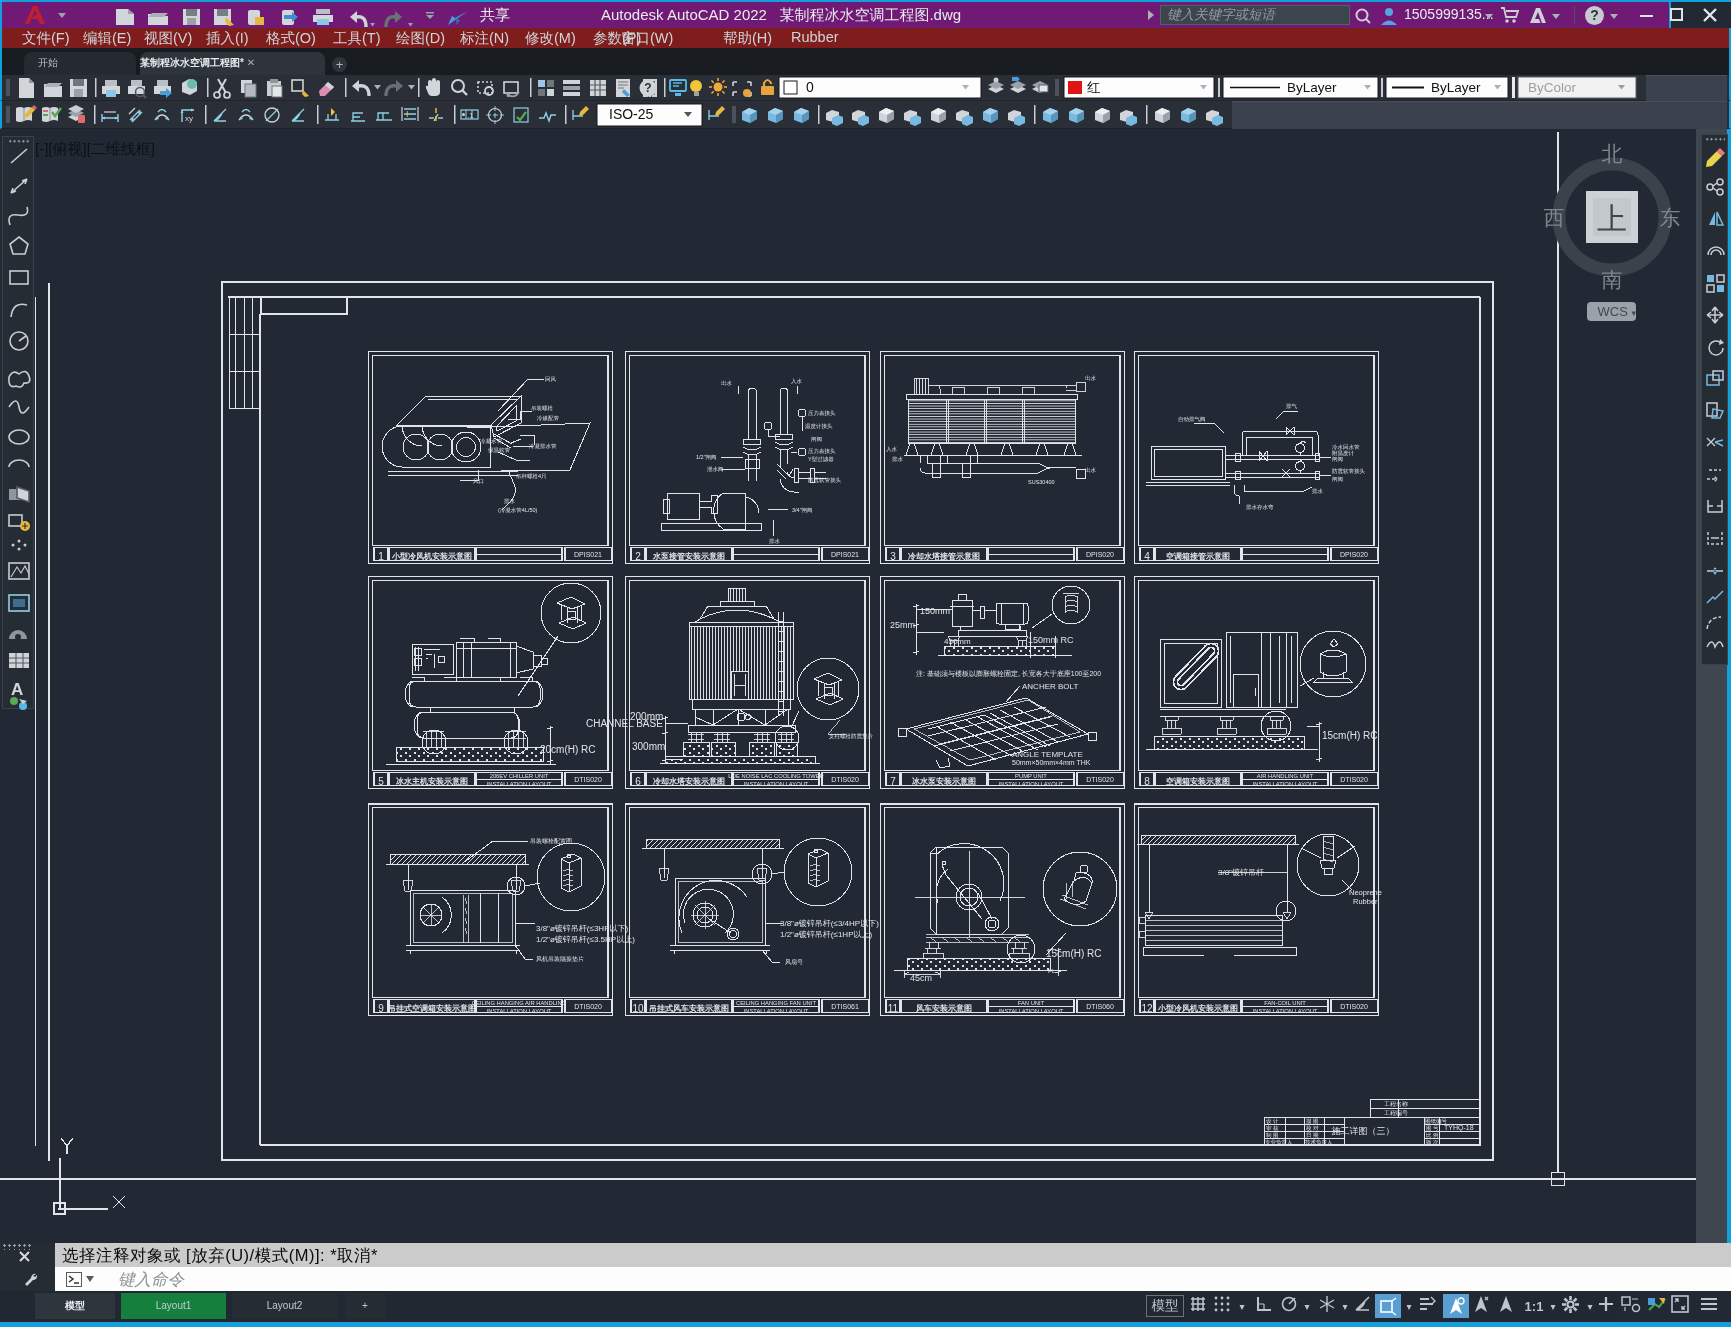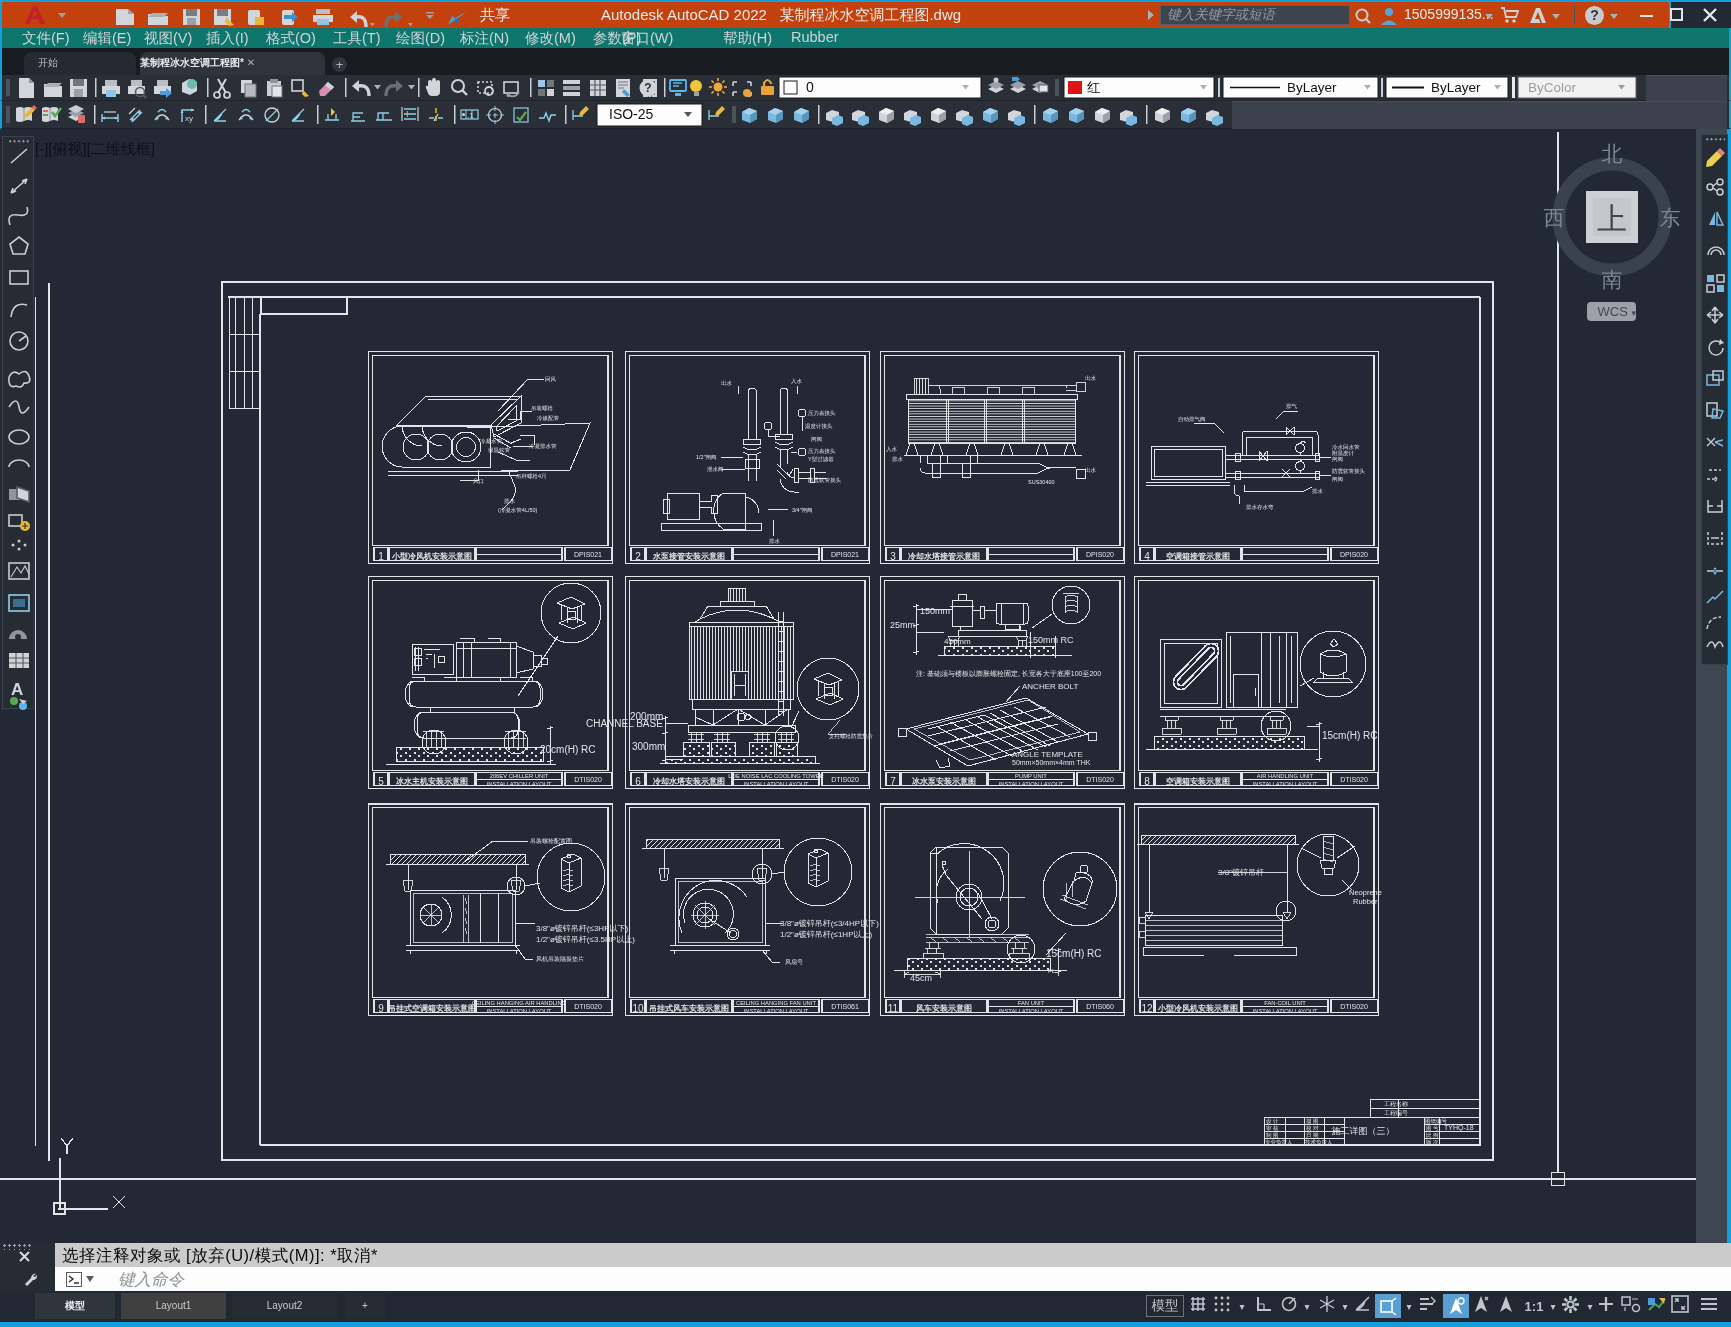--- a/index.html
+++ b/index.html
@@ -1,20 +1,20 @@
 <!DOCTYPE html>
 <html><head><meta charset="utf-8"><style>
 * { margin:0; padding:0; box-sizing:border-box; }
 html,body { width:1731px; height:1327px; overflow:hidden; background:#222934; font-family:"Liberation Sans",sans-serif; }
 #page { position:relative; width:1731px; height:1327px; background:#222934; }
 .abs { position:absolute; }
 
 #topline { left:0; top:0; width:1731px; height:2px; background:#11a0dc; }
-#titlebar { left:0; top:2px; width:1671px; height:26px; background:#c2410c; border-left:2px solid #11a0dc; border-right:2px solid #11a0dc; }
-#menubar { left:0; top:28px; width:1731px; height:20px; background:#0f766e; border-left:2px solid #11a0dc; border-right:2px solid #11a0dc; }
+#titlebar { left:0; top:2px; width:1671px; height:26px; background:#701a75; border-left:2px solid #11a0dc; border-right:2px solid #11a0dc; }
+#menubar { left:0; top:28px; width:1731px; height:20px; background:#7f1d1d; border-left:2px solid #11a0dc; border-right:2px solid #11a0dc; }
 #tabbar { left:0; top:48px; width:1731px; height:27px; background:#181c21; border-left:2px solid #11a0dc; border-right:2px solid #11a0dc; }
 #tb1 { left:0; top:75px; width:1731px; height:26px; background:#2a2f37; border-bottom:1px solid #20252b; border-left:2px solid #11a0dc; border-right:2px solid #11a0dc;}
 #tb2 { left:0; top:101px; width:1731px; height:28px; background:#2a2f37; border-bottom:1px solid #1c2127; border-left:2px solid #11a0dc; border-right:2px solid #11a0dc;}
 #canvas { left:0; top:129px; width:1731px; height:1114px; background:#222934; }
 #cmdhist { left:0; top:1243px; width:1731px; height:24px; background:#cbcbcb; color:#0a0a0a; font-size:16px; line-height:24px; }
 #cmdin { left:0; top:1267px; width:1731px; height:24px; background:#fdfdfd; }
 #statusbar { left:0; top:1291px; width:1617px; height:31px; background:#222831; }
 #botline { left:0; top:1322px; width:1731px; height:5px; background:#11a0dc; }
 
 .tbtxt { color:#e9ebed; font-size:15px; position:absolute; top:4px; }
@@ -1283,21 +1283,21 @@
   <div id="cmdhist" class="abs">
     <div class="abs" style="left:0;top:0;width:55px;height:24px;background:#262c33"></div>
     <div class="abs" style="left:2px;top:0px;width:30px;height:7px;background-image:radial-gradient(circle,#9aa1a8 30%, transparent 36%);background-size:5px 5px"></div>
     <svg class="abs" style="left:18px;top:7px" width="14" height="14">
         <path d="M2 2 L11 11 M11 2 L2 11" stroke="#d8dce0" stroke-width="2"></path>
       </svg>
     <div class="abs" style="left:62px;top:0;font-size:16.5px;letter-spacing:0.5px">选择注释对象或 [放弃(U)/模式(M)]: *取消*</div>
   </div>
   <div id="statusbar" class="abs">
     <div class="ftab" style="left:35px;top:2px;width:80px;height:26px;background:#2e353d;color:#eef0f2;font-weight:bold;border-radius:0 0 0 0;line-height:26px">模型</div>
-    <div class="ftab" style="left:121px;top:2px;width:105px;height:26px;background:#404040;color:#c3c9ce;border-radius:0;line-height:26px">Layout1</div>
+    <div class="ftab" style="left:121px;top:2px;width:105px;height:26px;background:#15803d;color:#c3c9ce;border-radius:0;line-height:26px">Layout1</div>
     <div class="ftab" style="left:232px;top:2px;width:105px;height:26px;background:#262c34;color:#c3c9ce;border-radius:0;line-height:26px">Layout2</div>
     <div class="ftab" style="left:345px;top:2px;width:40px;height:26px;background:#262c34;color:#c3c9ce;border-radius:0;line-height:26px">+</div>
     <div class="sic" style="left:1146px;width:38px;border:1px solid #6b7177;height:22px;top:4px;font-size:13.5px">模型</div>
     <svg class="sic" style="left:1188px;width:22px" width="20" height="20">
         <path d="M3 5 h14 M3 10 h14 M3 15 h14 M5 3 v14 M10 3 v14 M15 3 v14" stroke="#bec5cb" stroke-width="1.5"></path>
       </svg>
     <svg class="sic" style="left:1212px;width:22px" width="20" height="20">
         <g fill="#bec5cb">
           <circle cx="4" cy="4" r="1.4"></circle>
           <circle cx="10" cy="4" r="1.4"></circle>

